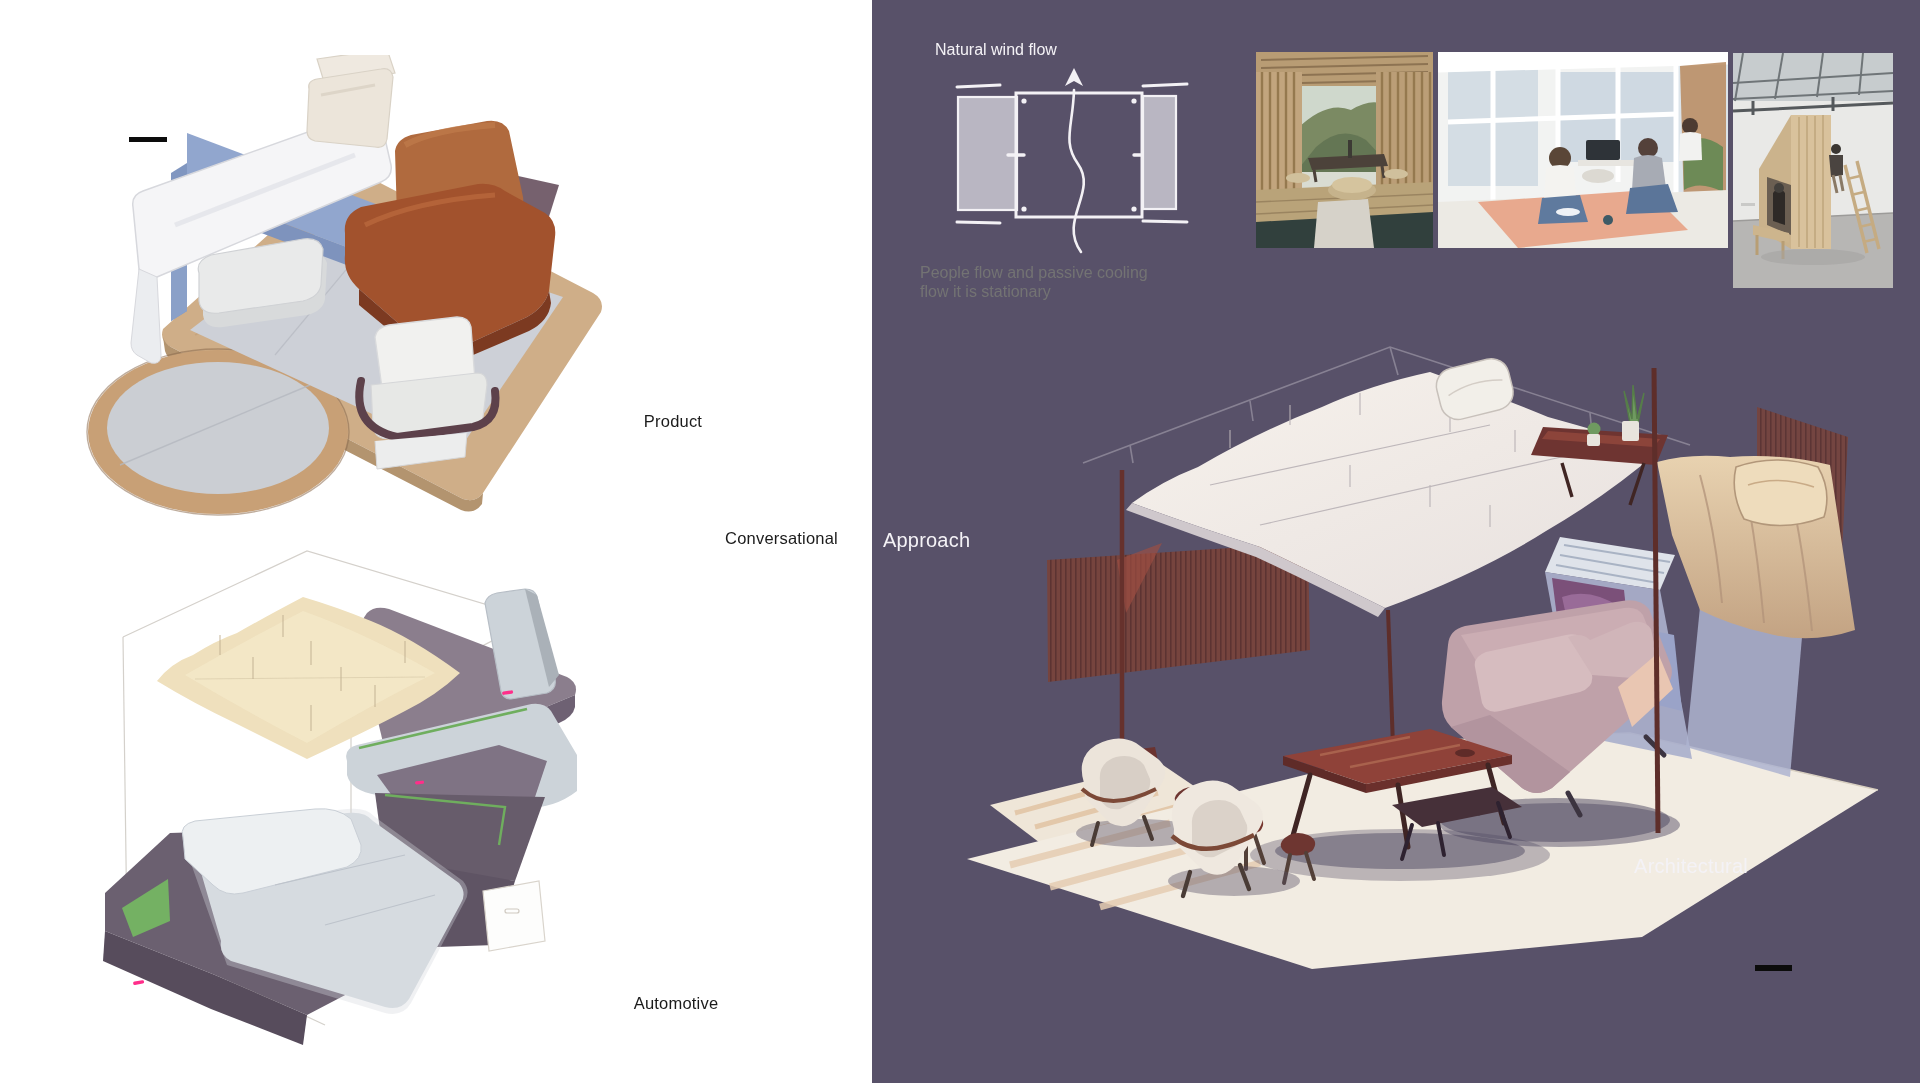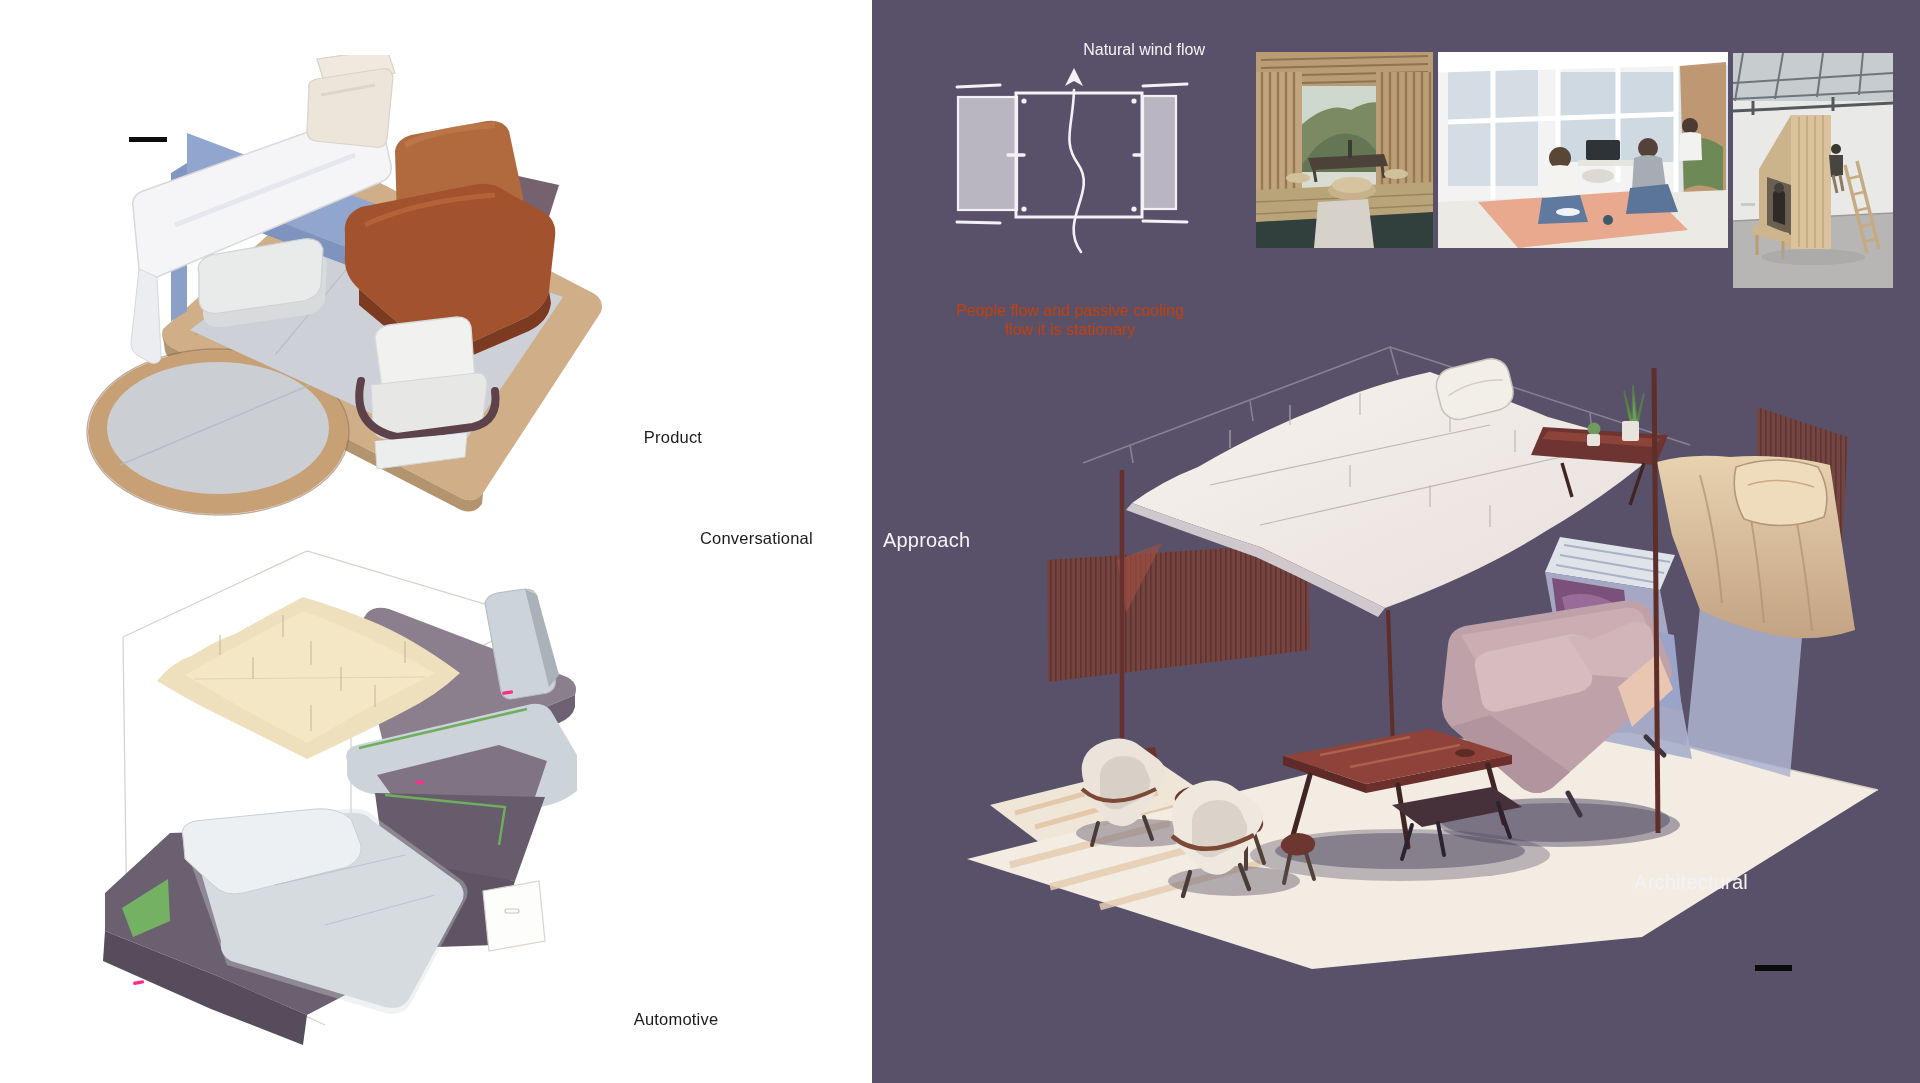--- a/index.html
+++ b/index.html
@@ -5,26 +5,26 @@
   html,body{margin:0;padding:0;}
   body{
     width:1920px;height:1083px;position:relative;overflow:hidden;
     background:#ffffff;
     font-family:"Liberation Sans","DejaVu Sans",sans-serif;
     -webkit-font-smoothing:antialiased;
   }
   .abs{position:absolute;}
   .label-dark{color:#1b1b1b;font-size:16.5px;letter-spacing:.2px;}
   .label-light{color:#f4f2f6;font-size:20px;letter-spacing:.2px;}
-  .center{text-align:center;margin-top:16px;}
-  .right{text-align:left;}
+  .center{text-align:center;}
+  .right{text-align:center;}
   #purple-panel{left:872px;top:0;width:1048px;height:1083px;background:#585169;}
   .bar{background:#0c0c0c;}
-  #diagram-title{left:935px;top:41px;width:270px;font-size:16px;color:#f4f2f6;text-align:right;}
-  #diagram-caption{left:920px;top:263px;width:300px;font-size:16px;line-height:19px;color:#c2410c;text-align:center;margin-top:38px;}
+  #diagram-title{left:935px;top:41px;width:270px;font-size:16px;color:#f4f2f6;text-align:left;}
+  #diagram-caption{left:920px;top:263px;width:300px;font-size:16px;line-height:19px;color:#737373;text-align:left;}
   .photo{overflow:hidden;}
   svg{display:block;}
 </style>
 </head>
 <body>
 
 <div id="purple-panel" class="abs"></div>
 
 <div class="abs bar" style="left:129px;top:137px;width:38px;height:5px;"></div>
 <div class="abs bar" style="left:1755px;top:965px;width:37px;height:6px;"></div>

